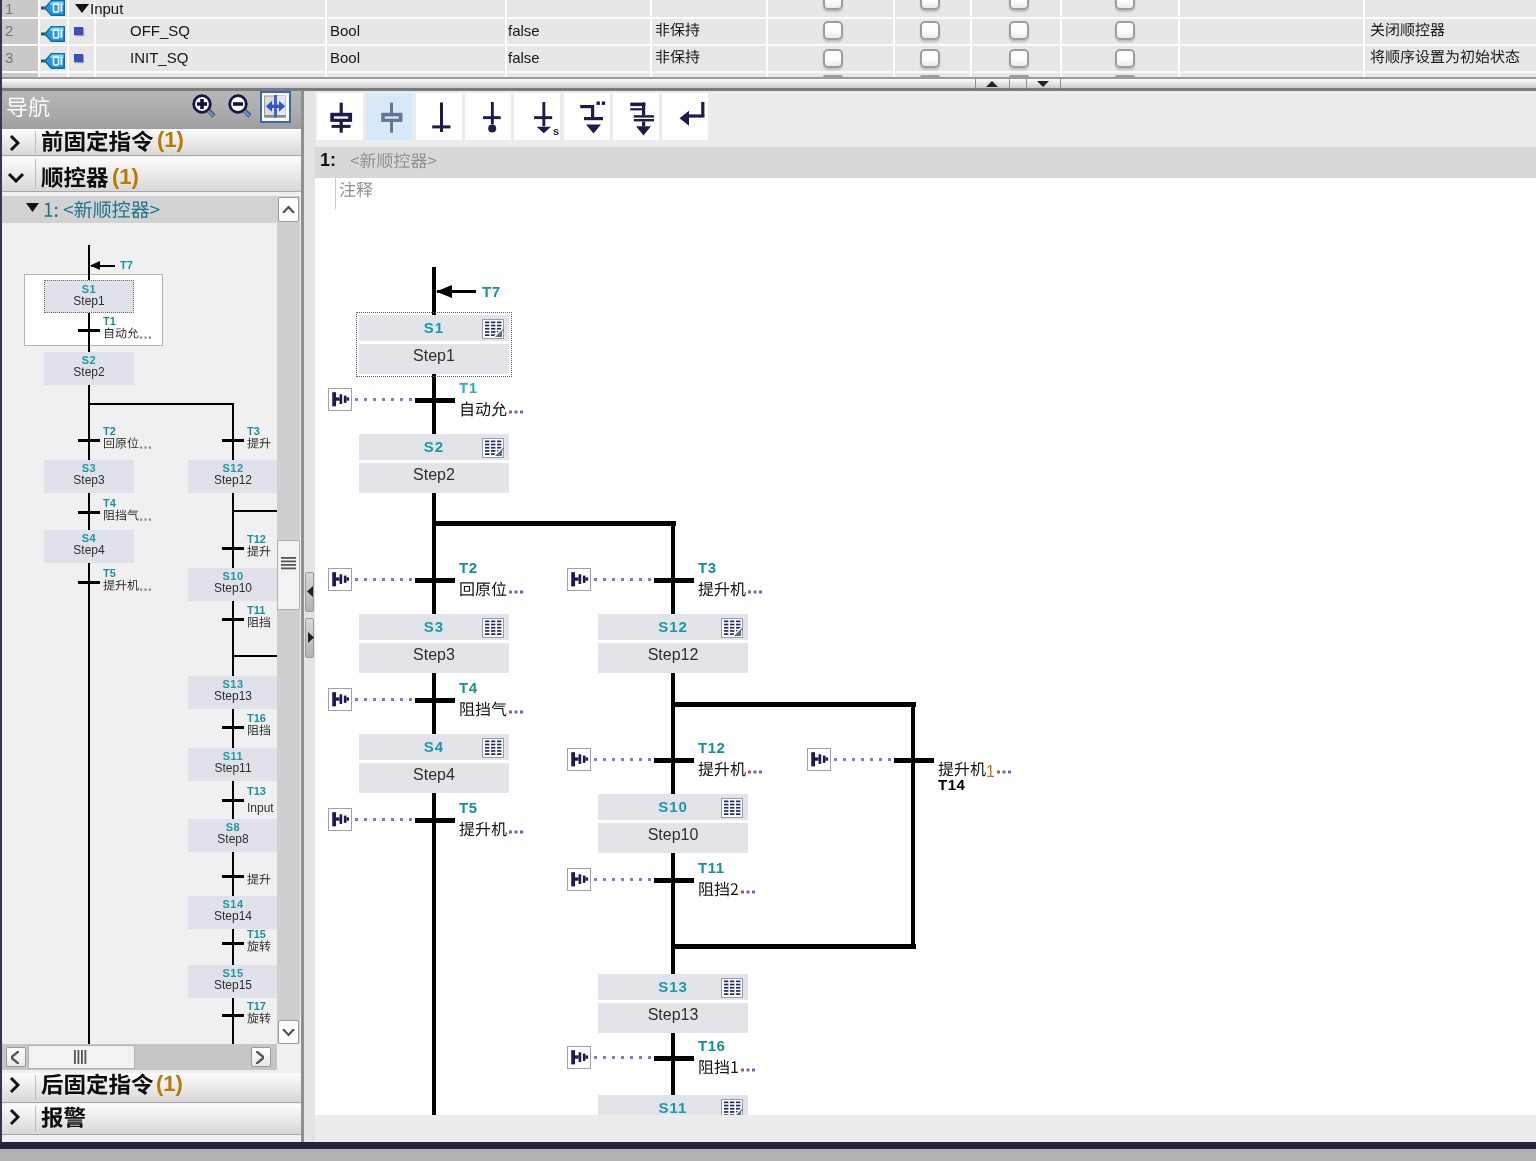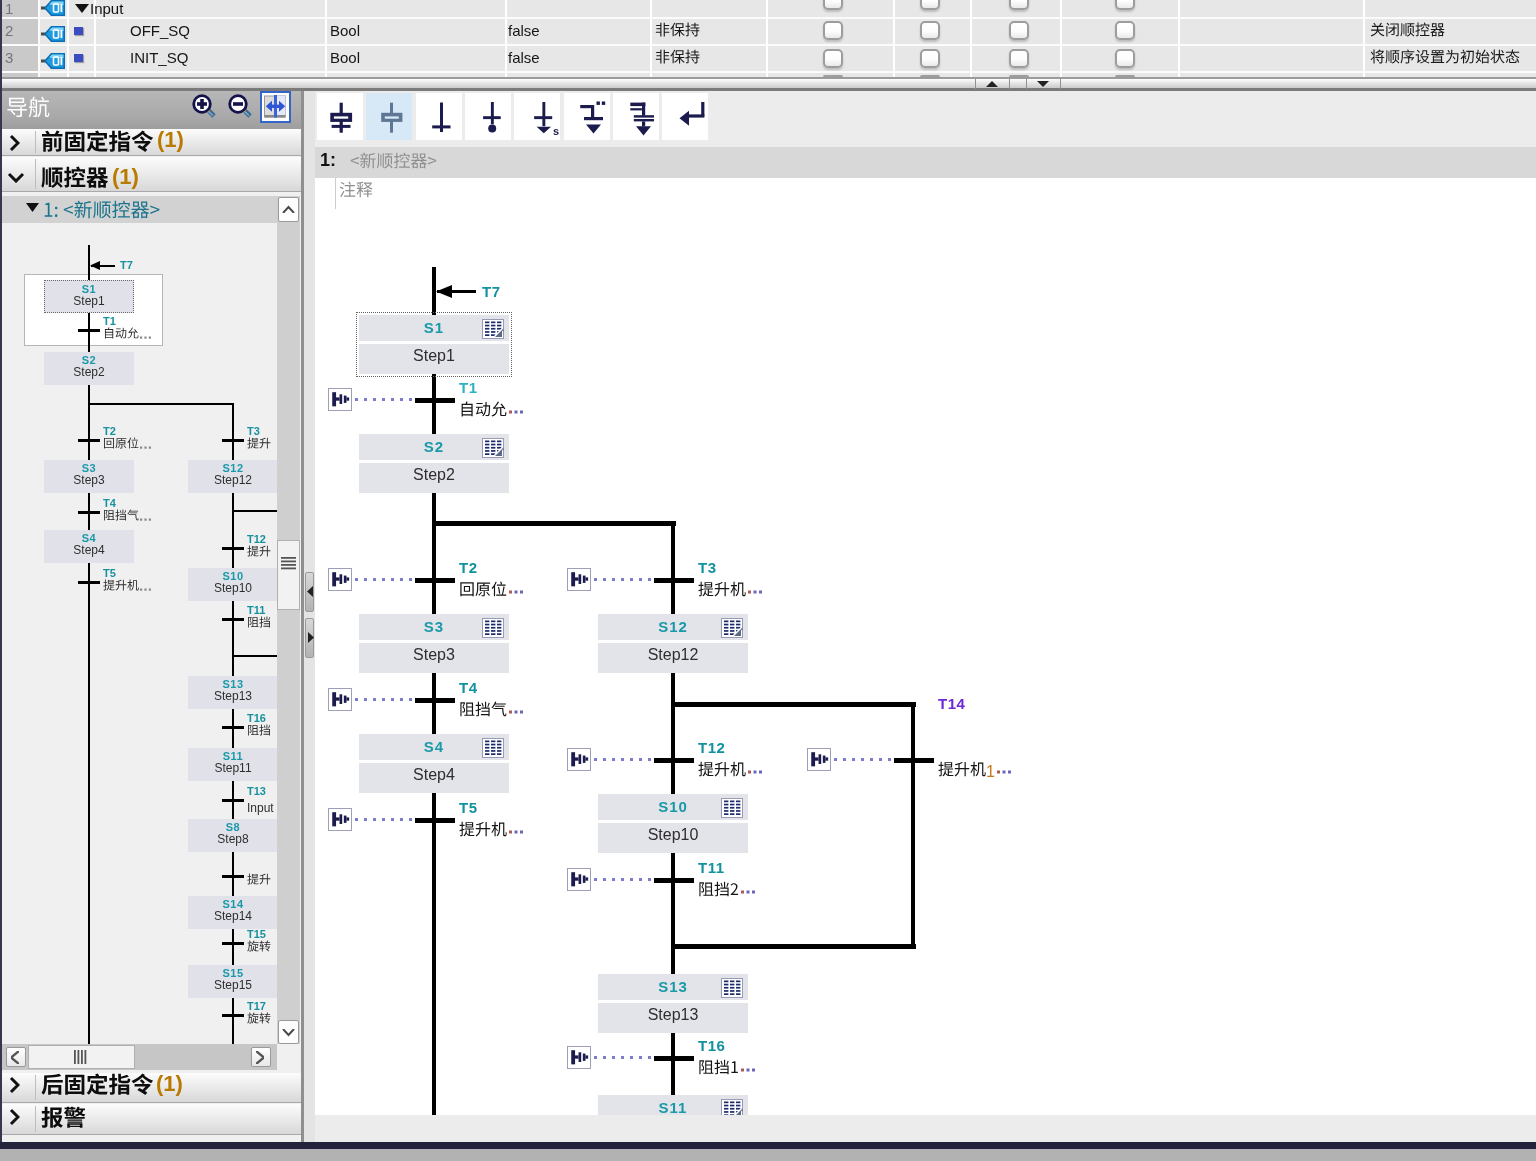--- a/index.html
+++ b/index.html
@@ -801,21 +801,21 @@
       </svg>
       <svg class="cic" style="left:807px;top:748px;z-index:4" width="24" height="23" viewBox="0 0 24 23">
         <rect x="3.5" y="3.5" width="4.2" height="15.5" fill="#1b1b4d"></rect>
         <rect x="7.5" y="9.2" width="4" height="3.6" fill="#1b1b4d"></rect>
         <rect x="11.5" y="5.8" width="2.9" height="10.6" fill="#1b1b4d"></rect>
         <rect x="16.2" y="7.2" width="2.9" height="8" fill="#1b1b4d"></rect>
         <rect x="19.1" y="9.2" width="2.9" height="3.6" fill="#1b1b4d"></rect>
       </svg>
       <div class="dotl" style="left:834px;top:758px;width:60px"></div>
       <div class="bar" style="left:894px;top:758px;width:40px;z-index:3"></div>
-      <div class="tlab" style="left:938px;top:695px;color:#6d28d9">T14</div>
+      <div class="tlab" style="left:938px;top:776px;color:#000000">T14</div>
       <svg style="position:absolute;left:938px;top:761px;z-index:5" width="48.0" height="20.0" viewBox="0 0 48.0 20.0">
         <path fill="#161616" transform="translate(0,14.08) scale(0.016000,-0.016000)" d="M478 617H812V538H478ZM478 750H812V671H478ZM409 807V480H884V807ZM429 297C413 149 368 36 279 -35C295 -45 324 -68 335 -80C388 -33 428 28 456 104C521 -37 627 -65 773 -65H948C951 -45 961 -14 971 3C936 2 801 2 776 2C742 2 710 3 680 8V165H890V227H680V345H939V408H364V345H609V27C552 52 508 97 479 181C487 215 493 251 498 289ZM164 839V638H40V568H164V348C113 332 66 319 29 309L48 235L164 273V14C164 0 159 -4 147 -4C135 -5 96 -5 53 -4C62 -24 72 -55 74 -73C137 -74 176 -71 200 -59C225 -48 234 -27 234 14V296L345 333L335 401L234 370V568H345V638H234V839Z M1496 825C1396 765 1218 709 1060 672C1070 656 1082 629 1086 611C1148 625 1213 641 1277 660V437H1050V364H1276C1268 220 1227 79 1040 -25C1058 -38 1084 -64 1095 -82C1299 35 1344 198 1352 364H1658V-80H1734V364H1951V437H1734V821H1658V437H1353V683C1427 707 1496 734 1552 764Z M2498 783V462C2498 307 2484 108 2349 -32C2366 -41 2395 -66 2406 -80C2550 68 2571 295 2571 462V712H2759V68C2759 -18 2765 -36 2782 -51C2797 -64 2819 -70 2839 -70C2852 -70 2875 -70 2890 -70C2911 -70 2929 -66 2943 -56C2958 -46 2966 -29 2971 0C2975 25 2979 99 2979 156C2960 162 2937 174 2922 188C2921 121 2920 68 2917 45C2916 22 2913 13 2907 7C2903 2 2895 0 2887 0C2877 0 2865 0 2858 0C2850 0 2845 2 2840 6C2835 10 2833 29 2833 62V783ZM2218 840V626H2052V554H2208C2172 415 2099 259 2028 175C2040 157 2059 127 2067 107C2123 176 2177 289 2218 406V-79H2291V380C2330 330 2377 268 2397 234L2444 296C2421 322 2326 429 2291 464V554H2439V626H2291V840Z"></path>
       </svg>
       <div class="a" style="left:986px;top:763px;font-size:16px;color:#c87818;z-index:6">1</div>
       <svg class="a" style="left:997px;top:770px;z-index:6" width="16" height="4">
         <rect x="0" y="0.5" width="3" height="3" fill="#b25858"></rect>
         <rect x="5.5" y="0.5" width="3" height="3" fill="#6868b8"></rect>
         <rect x="11" y="0.5" width="3" height="3" fill="#6868b8"></rect>
       </svg>
     </div>

